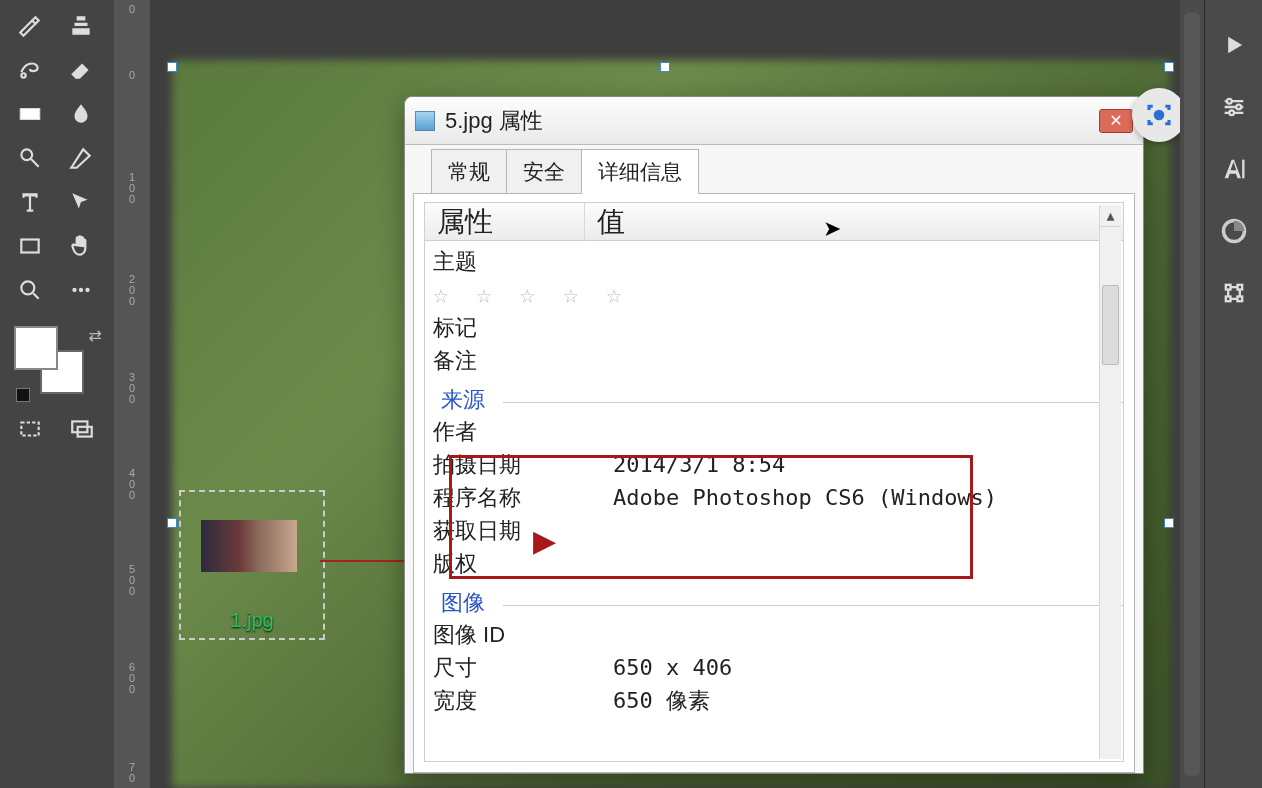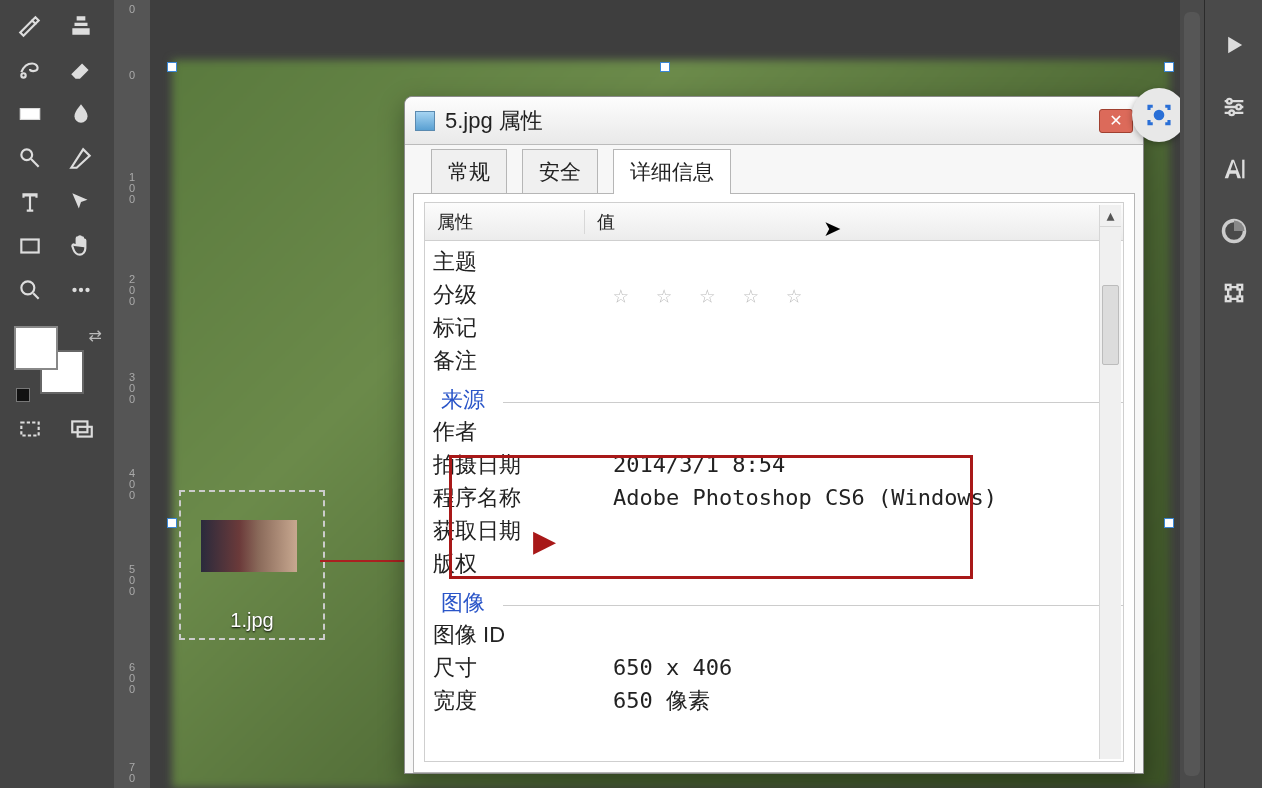--- a/index.html
+++ b/index.html
@@ -28,36 +28,36 @@
 .canvas-wrap { flex: 1; background: #3e3e3e; position: relative; overflow: hidden; }
 .canvas-bg { position: absolute; left: 22px; top: 60px; right: 10px; bottom: 0; background: linear-gradient(135deg,#5a7a3e 0%,#6b8a4a 30%,#4a6432 65%,#3c5226 100%); filter: blur(4px); border: 0; }
 .sel-handle { position:absolute; width:10px; height:10px; background:#fff; border:1px solid #3b87d6; }
 .sel-handle.tl{left:17px; top:62px;}
 .sel-handle.tm{left:50%; top:62px; transform:translateX(-50%);}
 .sel-handle.tr{right:6px; top:62px;}
 .sel-handle.ml{left:17px; top:518px;}
 .sel-handle.mr{right:6px; top:518px;}
 .thumb-select{position:absolute; left:29px; top:490px; width:146px; height:150px; border:2px dashed #ccc;}
 .thumb-select .thumb-img{position:absolute; left:20px; top:28px;width:96px;height:52px;background:linear-gradient(90deg,#2a2a3c 0%, #6b3a3a 40%, #8a6a5a 60%, #c8a890 100%);}
-.thumb-select .thumb-lbl{position:absolute;bottom:6px;left:0;right:0;text-align:center;color:#ffffff;font-size:20px;text-shadow:0 1px 2px #000;}
+.thumb-select .thumb-lbl{position:absolute;bottom:6px;left:0;right:0;text-align:center;color:#22c55e;font-size:20px;text-shadow:0 1px 2px #000;}
 .red-line{position:absolute; left:170px; top:560px; width:270px; height:2px; background:#aa2020;}
 
 
 .win-dialog { position: absolute; left: 254px; top: 96px; width: 740px; background: #f7f7f7; border: 1px solid #8b8b8b; border-radius: 8px 8px 0 0; box-shadow: 0 8px 24px rgba(0,0,0,0.35); }
 .win-title { height: 48px; display:flex; align-items:center; gap:10px; padding:0 10px; background: linear-gradient(#fdfdfd,#e9e9e9); border-bottom:1px solid #bbb; border-radius:8px 8px 0 0;}
 .win-title .file-icon{width:20px;height:20px;background:linear-gradient(#a6d4f2,#5aa0d2);border:1px solid #5a8ab0;}
 .win-title .title-text{font-size:22px;color:#222;}
 .win-title .close{margin-left:auto;width:34px;height:24px;background:#dc6a5a;color:#fff;border:1px solid #a04030;display:flex;align-items:center;justify-content:center;font-size:16px;border-radius:3px;}
 .win-body{padding:4px 8px 0 8px;}
-.tabs{display:flex; gap:16px; padding-left:18px;}
+.tabs{display:flex; gap:0; padding-left:18px;}
 .tab{padding:8px 16px;font-size:21px;color:#222;border:1px solid #b6b6b6;border-bottom:none;background:#f0f0f0;margin-right:-1px;}
 .tab.active{background:#fff;position:relative;z-index:2;}
 .tab-content{background:#fff;border:1px solid #b6b6b6;margin-top:-1px;padding:8px 10px 0 10px;min-height:580px;position:relative;}
 .prop-table{border:1px solid #cfcfcf;height:560px;overflow:hidden;position:relative;}
-.pt-head{display:flex;background:linear-gradient(#fcfcfc,#ececec);border-bottom:1px solid #cfcfcf;height:38px;align-items:center;font-size:18px;color:#222;}
+.pt-head{display:flex;background:linear-gradient(#fcfcfc,#ececec);border-bottom:1px solid #cfcfcf;height:38px;align-items:center;font-size:28px;color:#222;}
 .pt-head .c1{width:160px;padding-left:12px;border-right:1px solid #d8d8d8;}
 .pt-head .c2{padding-left:12px;flex:1;}
 .pt-rows{font-size:22px;color:#222;padding:4px 0 0 8px;line-height:33px;}
 .row{display:flex;}
 .row .rk{width:180px;}
 .row .rv{flex:1;font-family:"SimSun", monospace;}
 .section-h{color:#2a55c8;margin:6px 0 2px 8px;font-size:22px;}
 .section-line{height:1px;background:#ccc;margin:-16px 0 12px 70px;}
 .section-line2{height:1px;background:#ccc;margin:-16px 0 12px 70px;}
 .stars{color:#bbb;letter-spacing:6px;font-size:26px;}
@@ -242,21 +242,20 @@
             <div class="pt-head">
               <div class="c1">属性</div>
               <div class="c2">值</div>
             </div>
             <div class="pt-rows">
               <div class="row">
                   <div class="rk">主题</div>
                   <div class="rv"></div>
                 </div>
               <div class="row">
-                  <div class="rk">分级</div>
                   <div class="rv stars">☆ ☆ ☆ ☆ ☆</div>
                 </div>
               <div class="row">
                   <div class="rk">标记</div>
                   <div class="rv"></div>
                 </div>
               <div class="row">
                   <div class="rk">备注</div>
                   <div class="rv"></div>
                 </div>

